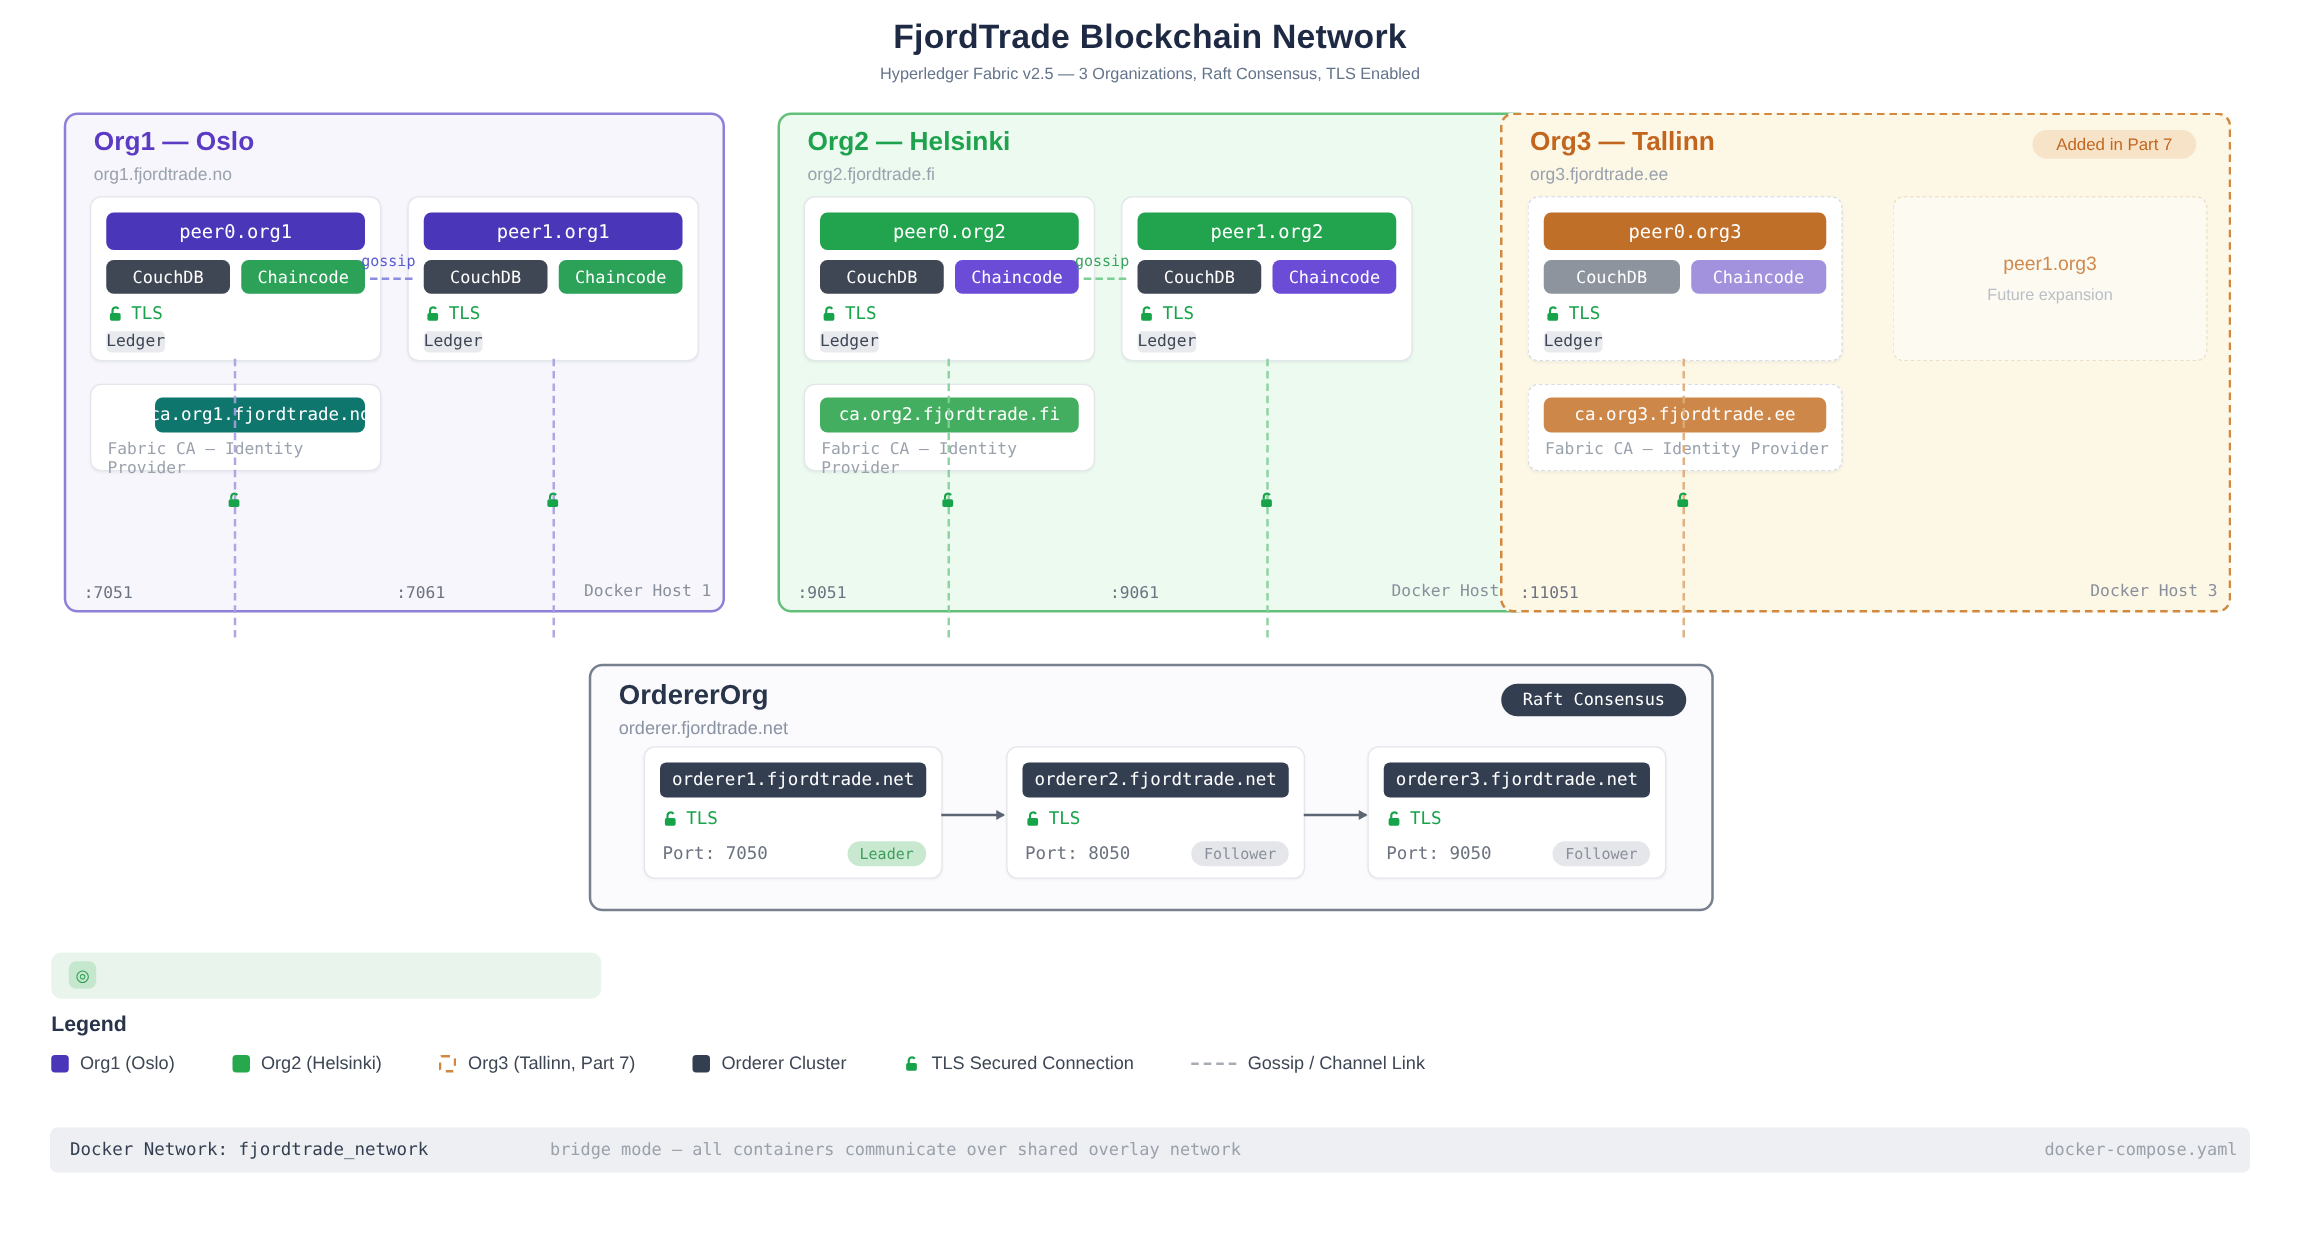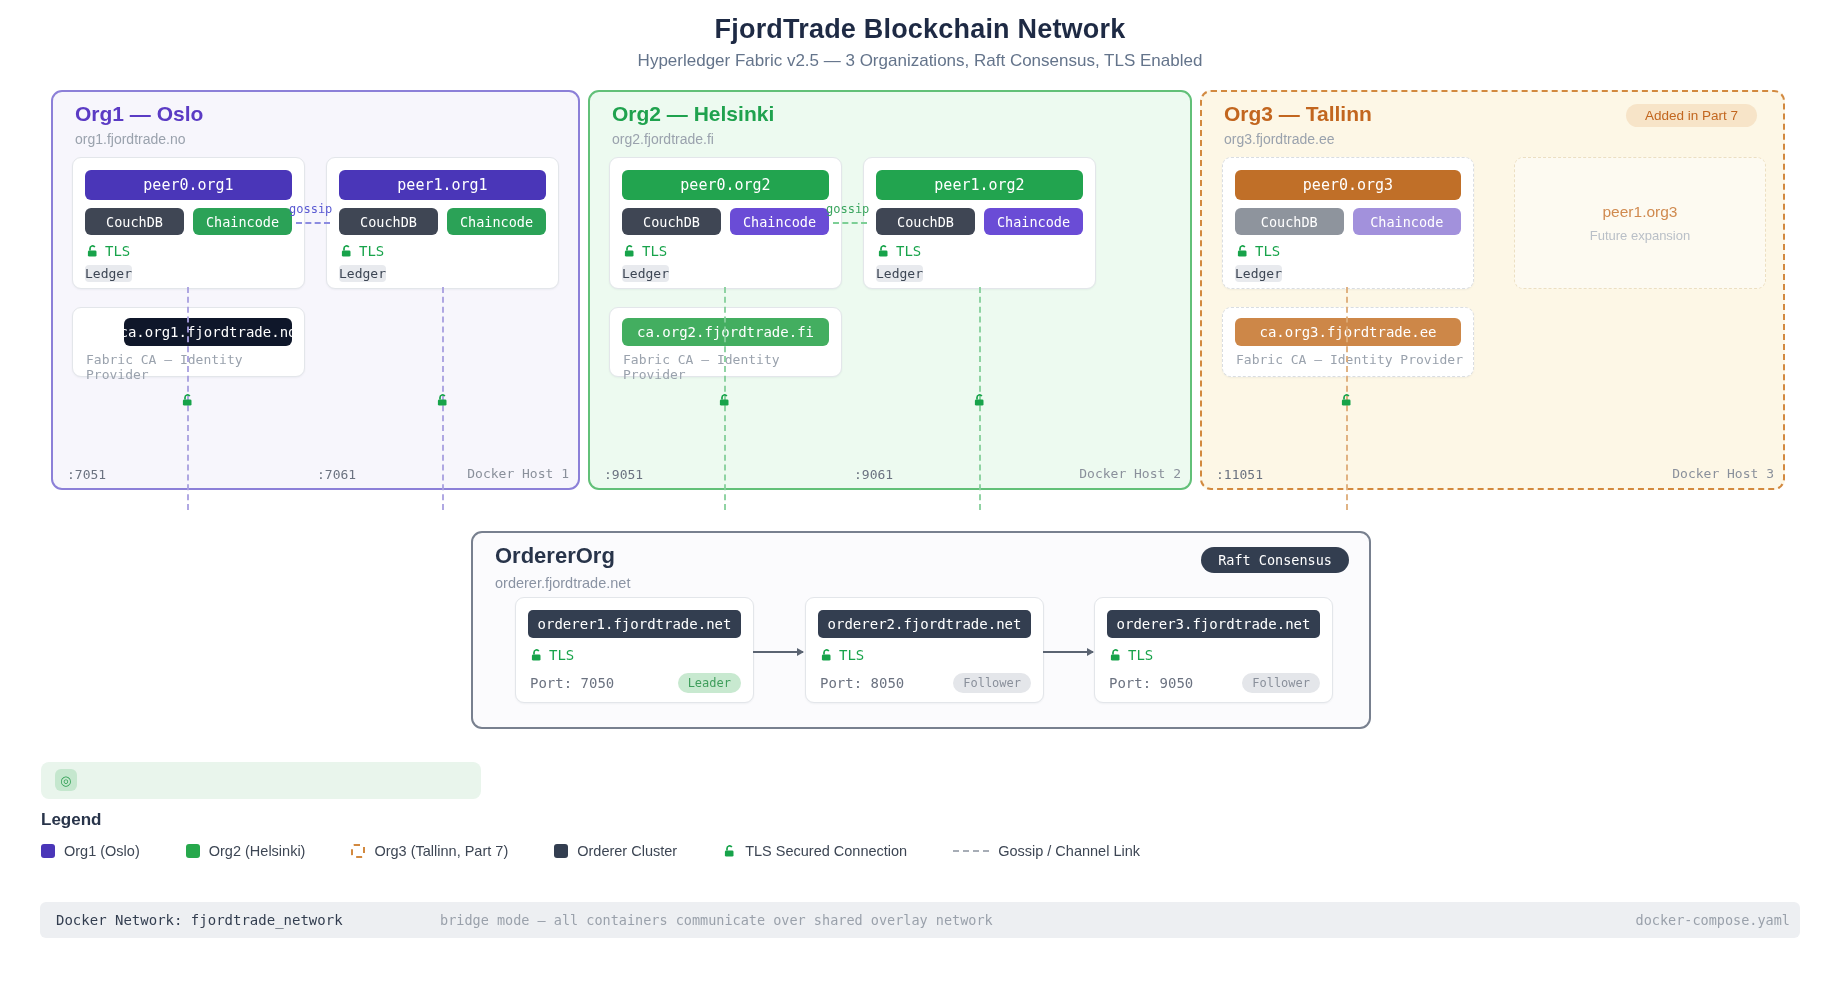--- a/index.html
+++ b/index.html
@@ -4,26 +4,26 @@
 <style>
   html,body{margin:0;padding:0;background:#ffffff;}
   #stage{position:relative;width:1840px;height:1000px;background:#ffffff;
          font-family:"Liberation Sans",sans-serif;overflow:hidden;}
   .mono{font-family:"DejaVu Sans Mono",monospace;}
 
   
   .title{position:absolute;top:14px;left:0;right:0;text-align:center;
          font-size:27px;font-weight:bold;color:#1e2a44;letter-spacing:.2px;}
   .subtitle{position:absolute;top:51px;left:0;right:0;text-align:center;
-         font-size:17px;color:#64748b;}
+         font-size:13px;color:#64748b;}
 
   
   .org{position:absolute;top:90px;height:400px;border-radius:11px;box-sizing:border-box;}
   .org1{left:51px;width:529px;background:#f7f6fc;border:2px solid #8c80d8;}
-  .org2{left:588px;width:604px;background:#edfaf0;border:2px solid #62c078;}
+  .org2{left:622px;width:604px;background:#edfaf0;border:2px solid #62c078;}
   .org3{left:1200px;width:585px;background:#fdf7e6;border:2px dashed #d2893f;}
   .org-title{position:absolute;left:22px;top:10px;font-size:21px;font-weight:bold;}
   .org1 .org-title{color:#5b3bc4;} .org2 .org-title{color:#1fa24e;} .org3 .org-title{color:#c2661f;}
   .org-domain{position:absolute;left:22px;top:39px;font-size:14px;color:#9aa2ad;}
 
   .peer{position:absolute;top:65px;width:231px;height:130px;background:#fff;
         border:1px solid #e3e6ea;border-radius:9px;box-shadow:0 1px 2px rgba(20,30,60,.05);}
   .peer.dashed{border:1px dashed #d9dde2;}
   .peer-head{position:absolute;left:12px;right:12px;top:12px;height:30px;border-radius:6px;
         color:#fff;font-size:15px;display:flex;align-items:center;justify-content:center;}
@@ -110,21 +110,21 @@
   .sw.s4{background:#333e50;}
   .dashline{width:36px;border-top:2px dashed #a7adb6;}
 
   
   .footer{position:absolute;left:40px;top:902px;width:1760px;height:36px;background:#edeff2;border-radius:6px;}
   .f-left{position:absolute;left:16px;top:0;line-height:36px;font-size:14px;color:#333e50;text-align:center;}
   .f-center{position:absolute;left:400px;top:0;line-height:36px;font-size:13.5px;color:#9aa1ab;}
   .f-right{position:absolute;right:10px;top:0;line-height:36px;font-size:13.5px;color:#9aa1ab;}
 
   
-  .bg-org1{background:#4a36b8;} .bg-org1ca{background:#0f172a;margin-left:39px;}
+  .bg-org1{background:#4a36b8;} .bg-org1ca{background:#0f766e;margin-left:39px;}
   .bg-org2{background:#22a44f;} .bg-org2ca{background:#43ae60;}
   .bg-org3{background:#c06f28;} .bg-org3ca{background:#cd8748;}
   .bg-couch{background:#3f4654;} .bg-couch-light{background:#8e949d;}
   .bg-cc-green{background:#2ba257;} .bg-cc-purple{background:#6a4cd6;} .bg-cc-lav{background:#a291dc;}
 </style>
 </head>
 <body>
 
 <svg width="0" height="0" style="position:absolute" aria-hidden="true">
   <defs>

